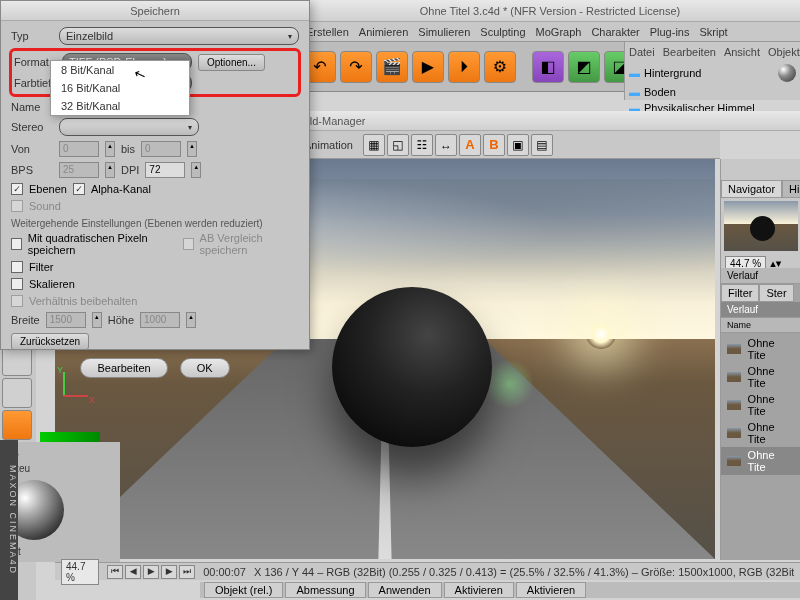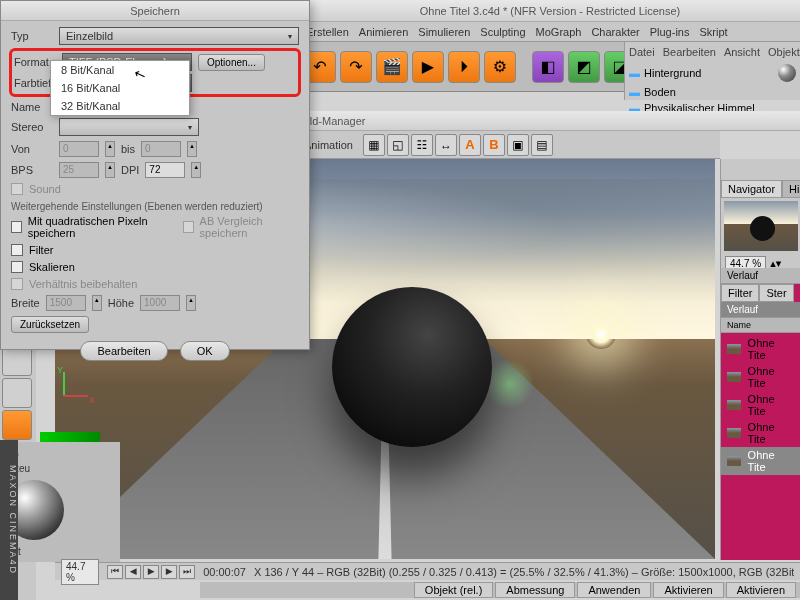--- a/index.html
+++ b/index.html
@@ -44,35 +44,35 @@
 .ball { position: absolute; top: 32%; left: 42%; width: 160px; height: 160px; border-radius: 50%; background: radial-gradient(circle at 60% 30%, #444, #222 40%, #000); box-shadow: 0 30px 40px rgba(0,0,0,0.5); }
 .sun { position: absolute; top: 40%; right: 15%; width: 30px; height: 30px; border-radius: 50%; background: radial-gradient(circle, #fff, #fff8cc 40%, transparent 70%); box-shadow: 0 0 40px 20px rgba(255,248,200,0.6); }
 .lensflare { position: absolute; top: 50%; left: 65%; width: 50px; height: 50px; border-radius: 50%; background: radial-gradient(circle, rgba(150,255,150,0.5), transparent 70%); }
 
 
 .statusbar { position: absolute; bottom: 20px; left: 55px; right: 0; height: 18px; background: #c8c8c8; display: flex; align-items: center; padding: 0 6px; gap: 8px; font-size: 10px; color: #333; border-top: 1px solid #999; }
 .status-nav { display: flex; gap: 2px; }
 .nav-btn { width: 16px; height: 14px; background: #d8d8d8; border: 1px solid #888; font-size: 9px; text-align: center; }
 
 
-.bottom-tabs { position: absolute; bottom: 2px; left: 200px; right: 0; height: 16px; background: #bcbcbc; display: flex; gap: 2px; font-size: 10px; padding: 0 4px; justify-content: flex-end; }
+.bottom-tabs { position: absolute; bottom: 2px; left: 200px; right: 0; height: 16px; background: #bcbcbc; display: flex; gap: 2px; font-size: 10px; padding: 0 4px; }
 .bottom-tabs span { padding: 1px 10px; background: #d0d0d0; border: 1px solid #999; }
 
 
 .nav-panel { position: absolute; top: 159px; right: 0; width: 80px; background: #c8c8c8; border-left: 1px solid #999; }
 .nav-panel .tabs { display: flex; font-size: 10px; margin-top: 21px; }
 .nav-panel .tabs span { padding: 2px 6px; background: #b8b8b8; border: 1px solid #999; }
 .nav-panel .tabs span.active { background: #d8d8d8; }
 .nav-thumb { width: 74px; height: 50px; margin: 3px; background: linear-gradient(to bottom, #8a98a8 0%, #f8f0d8 45%, #6a5840 45%, #555048 100%); position: relative; }
 .nav-thumb::after { content: ''; position: absolute; top: 30%; left: 35%; width: 25px; height: 25px; border-radius: 50%; background: #111; }
 .zoom-row { display: flex; align-items: center; padding: 2px 4px; gap: 4px; }
 .zoom-val { background: #e8e8e8; border: 1px solid #888; padding: 1px 4px; font-size: 10px; }
 
 
-.verlauf-panel { position: absolute; top: 268px; right: 0; width: 80px; bottom: 40px; background: #be185d; border-left: 1px solid #999; }
+.verlauf-panel { position: absolute; top: 268px; right: 0; width: 80px; bottom: 40px; background: #a3a3a3; border-left: 1px solid #999; }
 .verlauf-panel .hdr { padding: 2px 6px; background: #b8b8b8; border-bottom: 1px solid #999; font-size: 10px; }
 .verlauf-panel .hdr.dark { background: #888; color: #fff; }
 .verlauf-panel .subtabs { display: flex; font-size: 10px; }
 .verlauf-panel .subtabs span { padding: 2px 6px; background: #d0d0d0; border: 1px solid #999; }
 .verlauf-panel .list { padding: 2px 0; }
 .verlauf-panel .item { padding: 2px 6px; font-size: 10px; display: flex; align-items: center; gap: 7px; }
 .verlauf-panel .item.active { background: #888; color: #fff; }
 .thumb-mini { width: 14px; height: 10px; background: linear-gradient(#8a98a8 0%, #6a5840 50%); }
 
 
@@ -92,21 +92,21 @@
 .mat-sphere { width: 60px; height: 60px; border-radius: 50%; background: radial-gradient(circle at 35% 30%, #fff, #aaa 30%, #444 70%, #000); margin: 4px 0; }
 .brand { position: absolute; bottom: 0; left: 0; width: 18px; height: 160px; background: #444; color: #ccc; writing-mode: vertical-rl; text-align: center; font-size: 9px; letter-spacing: 2px; }
 
 
 .save-dialog { position: absolute; top: 0; left: 0; width: 310px; height: 350px; background: #c6c6c6; border: 1px solid #888; box-shadow: 2px 2px 10px rgba(0,0,0,0.3); z-index: 100; }
 .save-dialog .title { height: 20px; background: linear-gradient(#e8e8e8, #d0d0d0); text-align: center; line-height: 20px; color: #555; border-bottom: 1px solid #aaa; }
 .save-dialog .body { padding: 6px 10px; }
 .save-dialog .row { display: flex; align-items: center; gap: 6px; margin-bottom: 5px; }
 .save-dialog .label { width: 42px; color: #333; }
 .save-dialog .label.wid { width: auto; }
-.dropdown { flex: 1; height: 18px; background: linear-gradient(#888, #666); color: #eee; border-radius: 0; padding: 2px 6px; font-size: 10px; display: flex; align-items: center; justify-content: space-between; border: 1px solid #555; }
+.dropdown { flex: 1; height: 18px; background: linear-gradient(#888, #666); color: #eee; border-radius: 8px; padding: 2px 6px; font-size: 10px; display: flex; align-items: center; justify-content: space-between; border: 1px solid #555; }
 .dropdown.light { background: linear-gradient(#ddd, #bbb); color: #333; }
 .dropdown::after { content: '▾'; font-size: 8px; }
 .highlight-box { border: 3px solid #e82020; border-radius: 6px; padding: 2px; margin: -2px; }
 .opt-btn { background: linear-gradient(#ddd, #bbb); border: 1px solid #888; border-radius: 3px; padding: 2px 8px; font-size: 10px; }
 .num-field { width: 40px; height: 16px; background: #ddd; border: 1px solid #888; padding: 1px 3px; font-size: 10px; }
 .num-field.dis { background: #bbb; color: #888; }
 .spinner { width: 10px; height: 16px; background: #bbb; border: 1px solid #888; font-size: 7px; text-align: center; }
 .chk { width: 12px; height: 12px; border: 1px solid #666; background: #eee; display: inline-flex; align-items: center; justify-content: center; font-size: 9px; }
 .chk.on::after { content: '✓'; color: #333; }
 .section-lbl { color: #555; font-size: 10px; margin: 6px 0 3px; }
@@ -330,20 +330,26 @@
     </div>
     <div class="row">
       <span class="label">BPS</span>
       <span class="num-field dis">25</span>
       <span class="spinner">▴</span>
       <span class="label wid">DPI</span>
       <span class="num-field">72</span>
       <span class="spinner">▴</span>
     </div>
     <div class="row">
+      <span class="chk on"></span>
+      <span>Ebenen</span>
+      <span class="chk on"></span>
+      <span>Alpha-Kanal</span>
+    </div>
+    <div class="row">
       <span class="chk" style="opacity:.4"></span>
       <span style="color:#888">Sound</span>
     </div>
     <div class="section-lbl">Weitergehende Einstellungen (Ebenen werden reduziert)</div>
     <div class="row">
       <span class="chk"></span>
       <span>Mit quadratischen Pixeln speichern</span>
       <span class="chk" style="opacity:.4"></span>
       <span style="color:#888">AB Vergleich speichern</span>
     </div>

